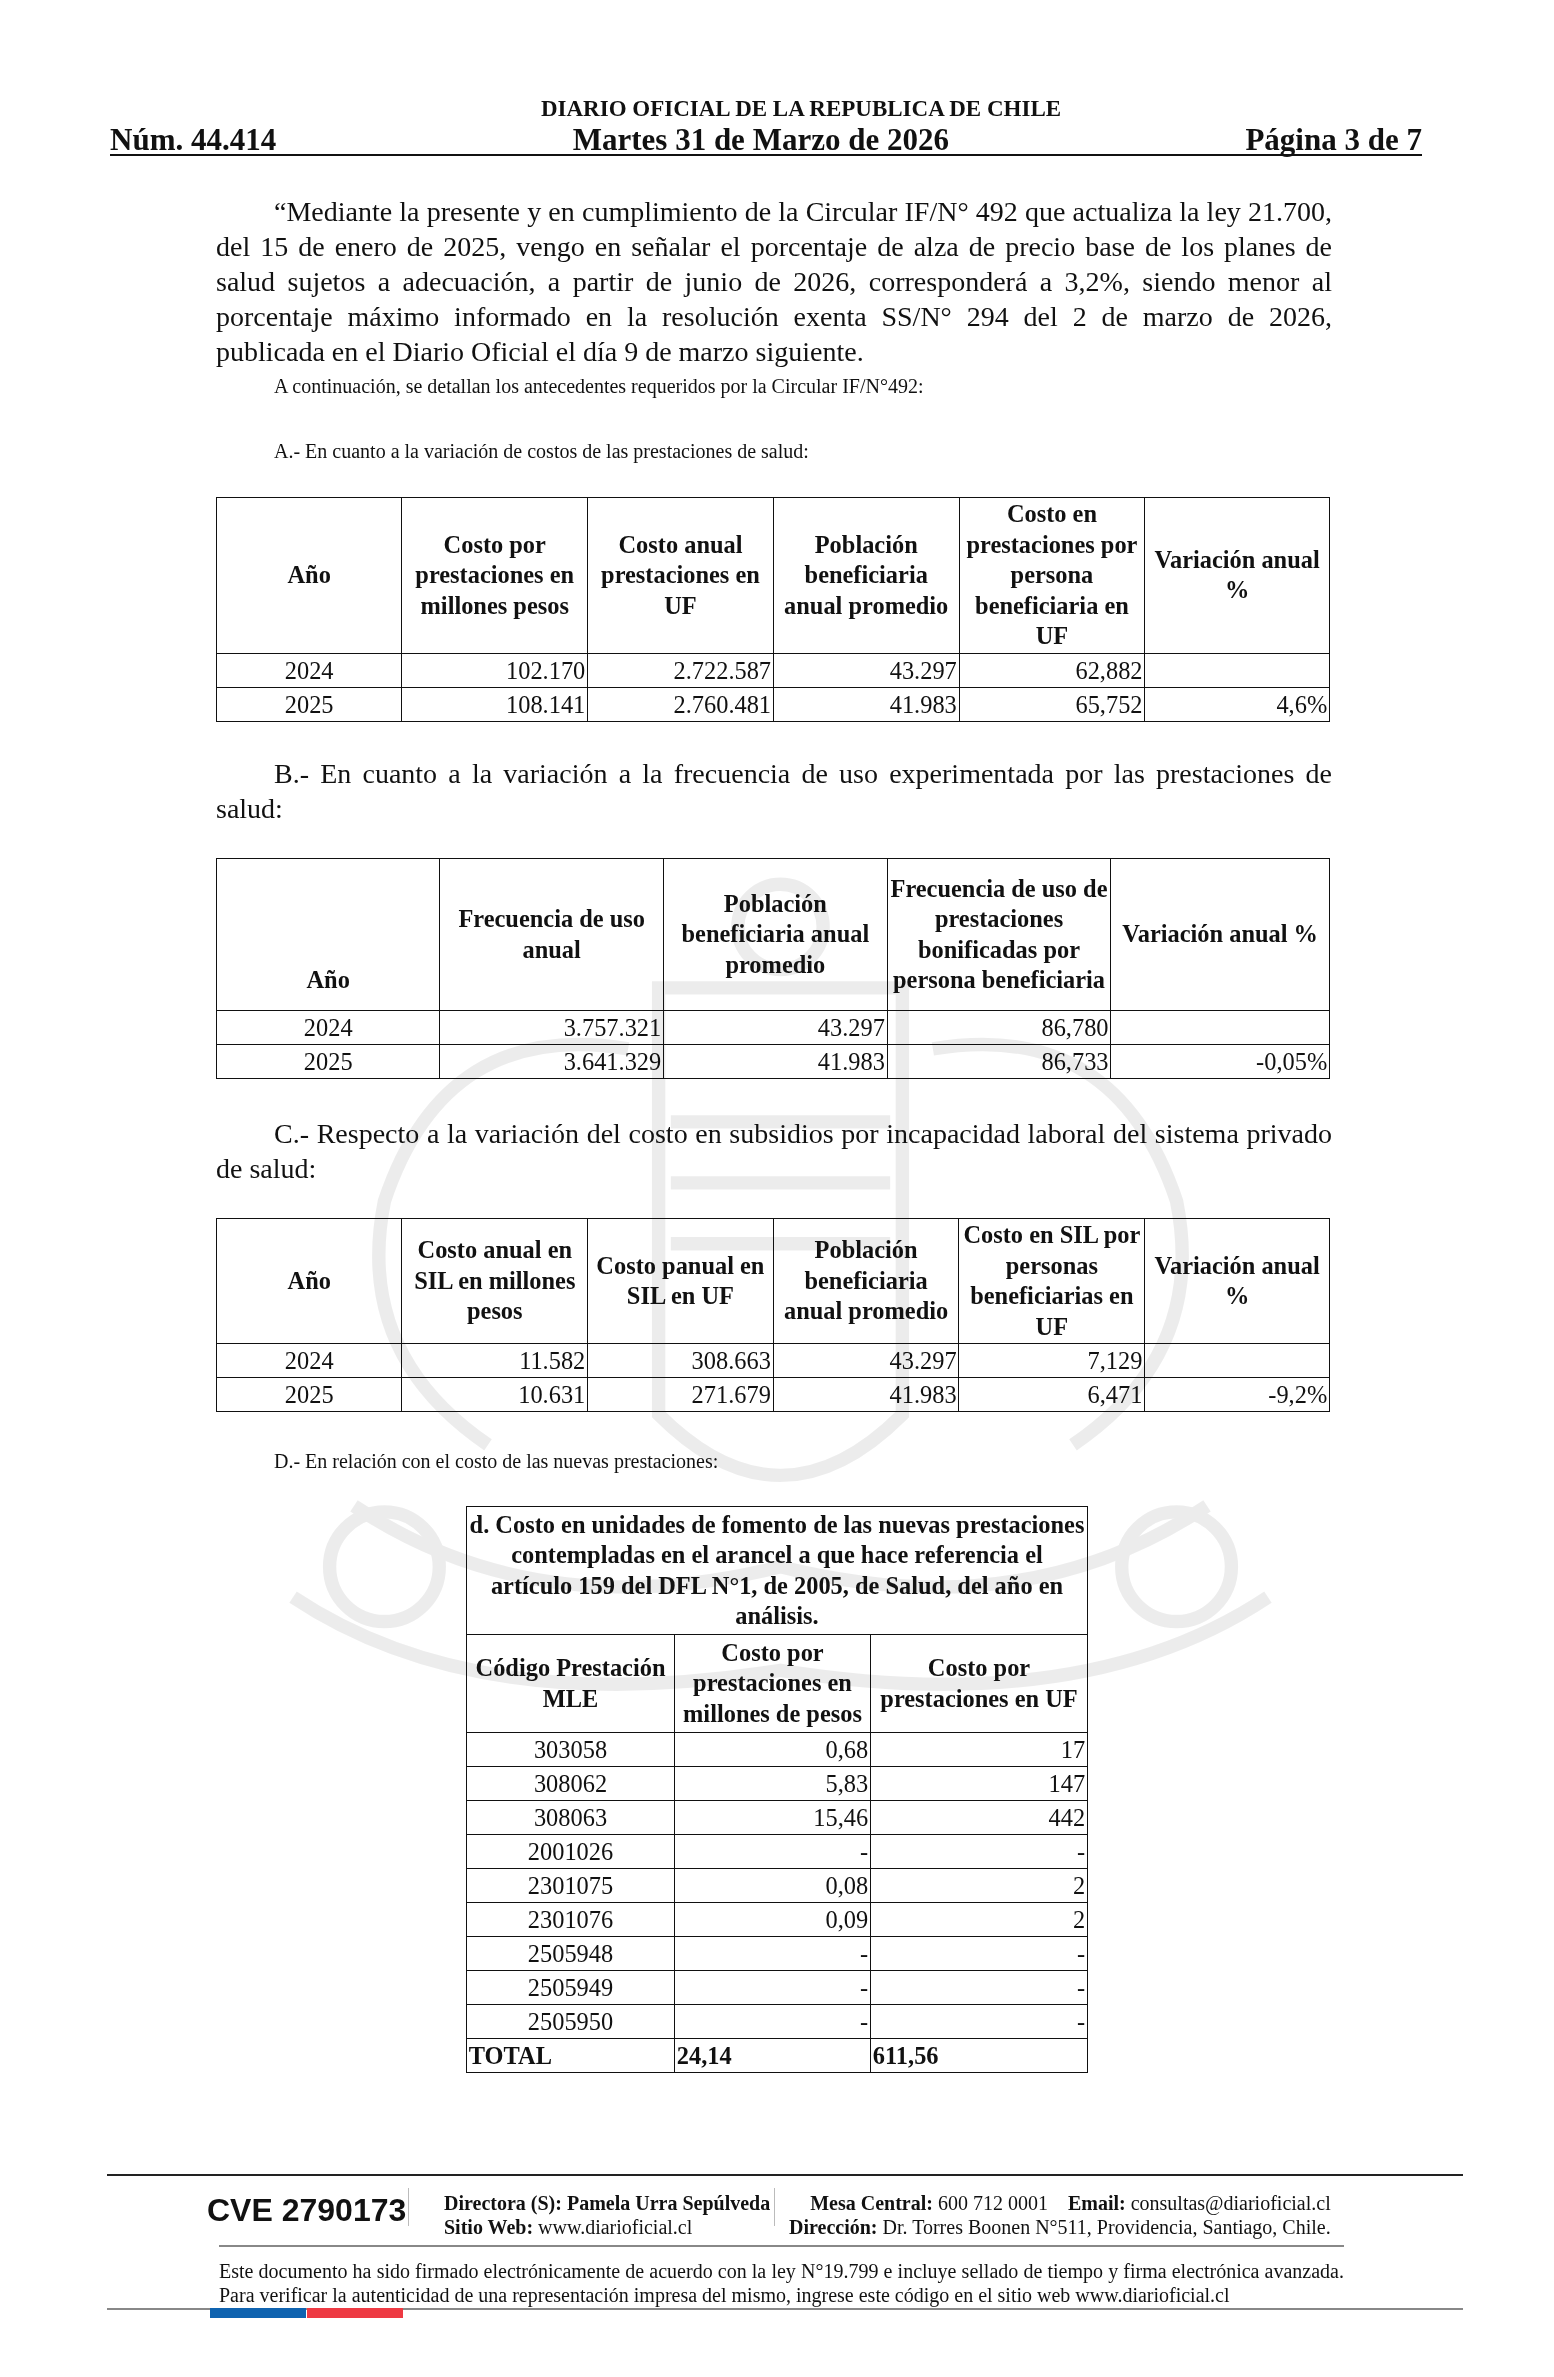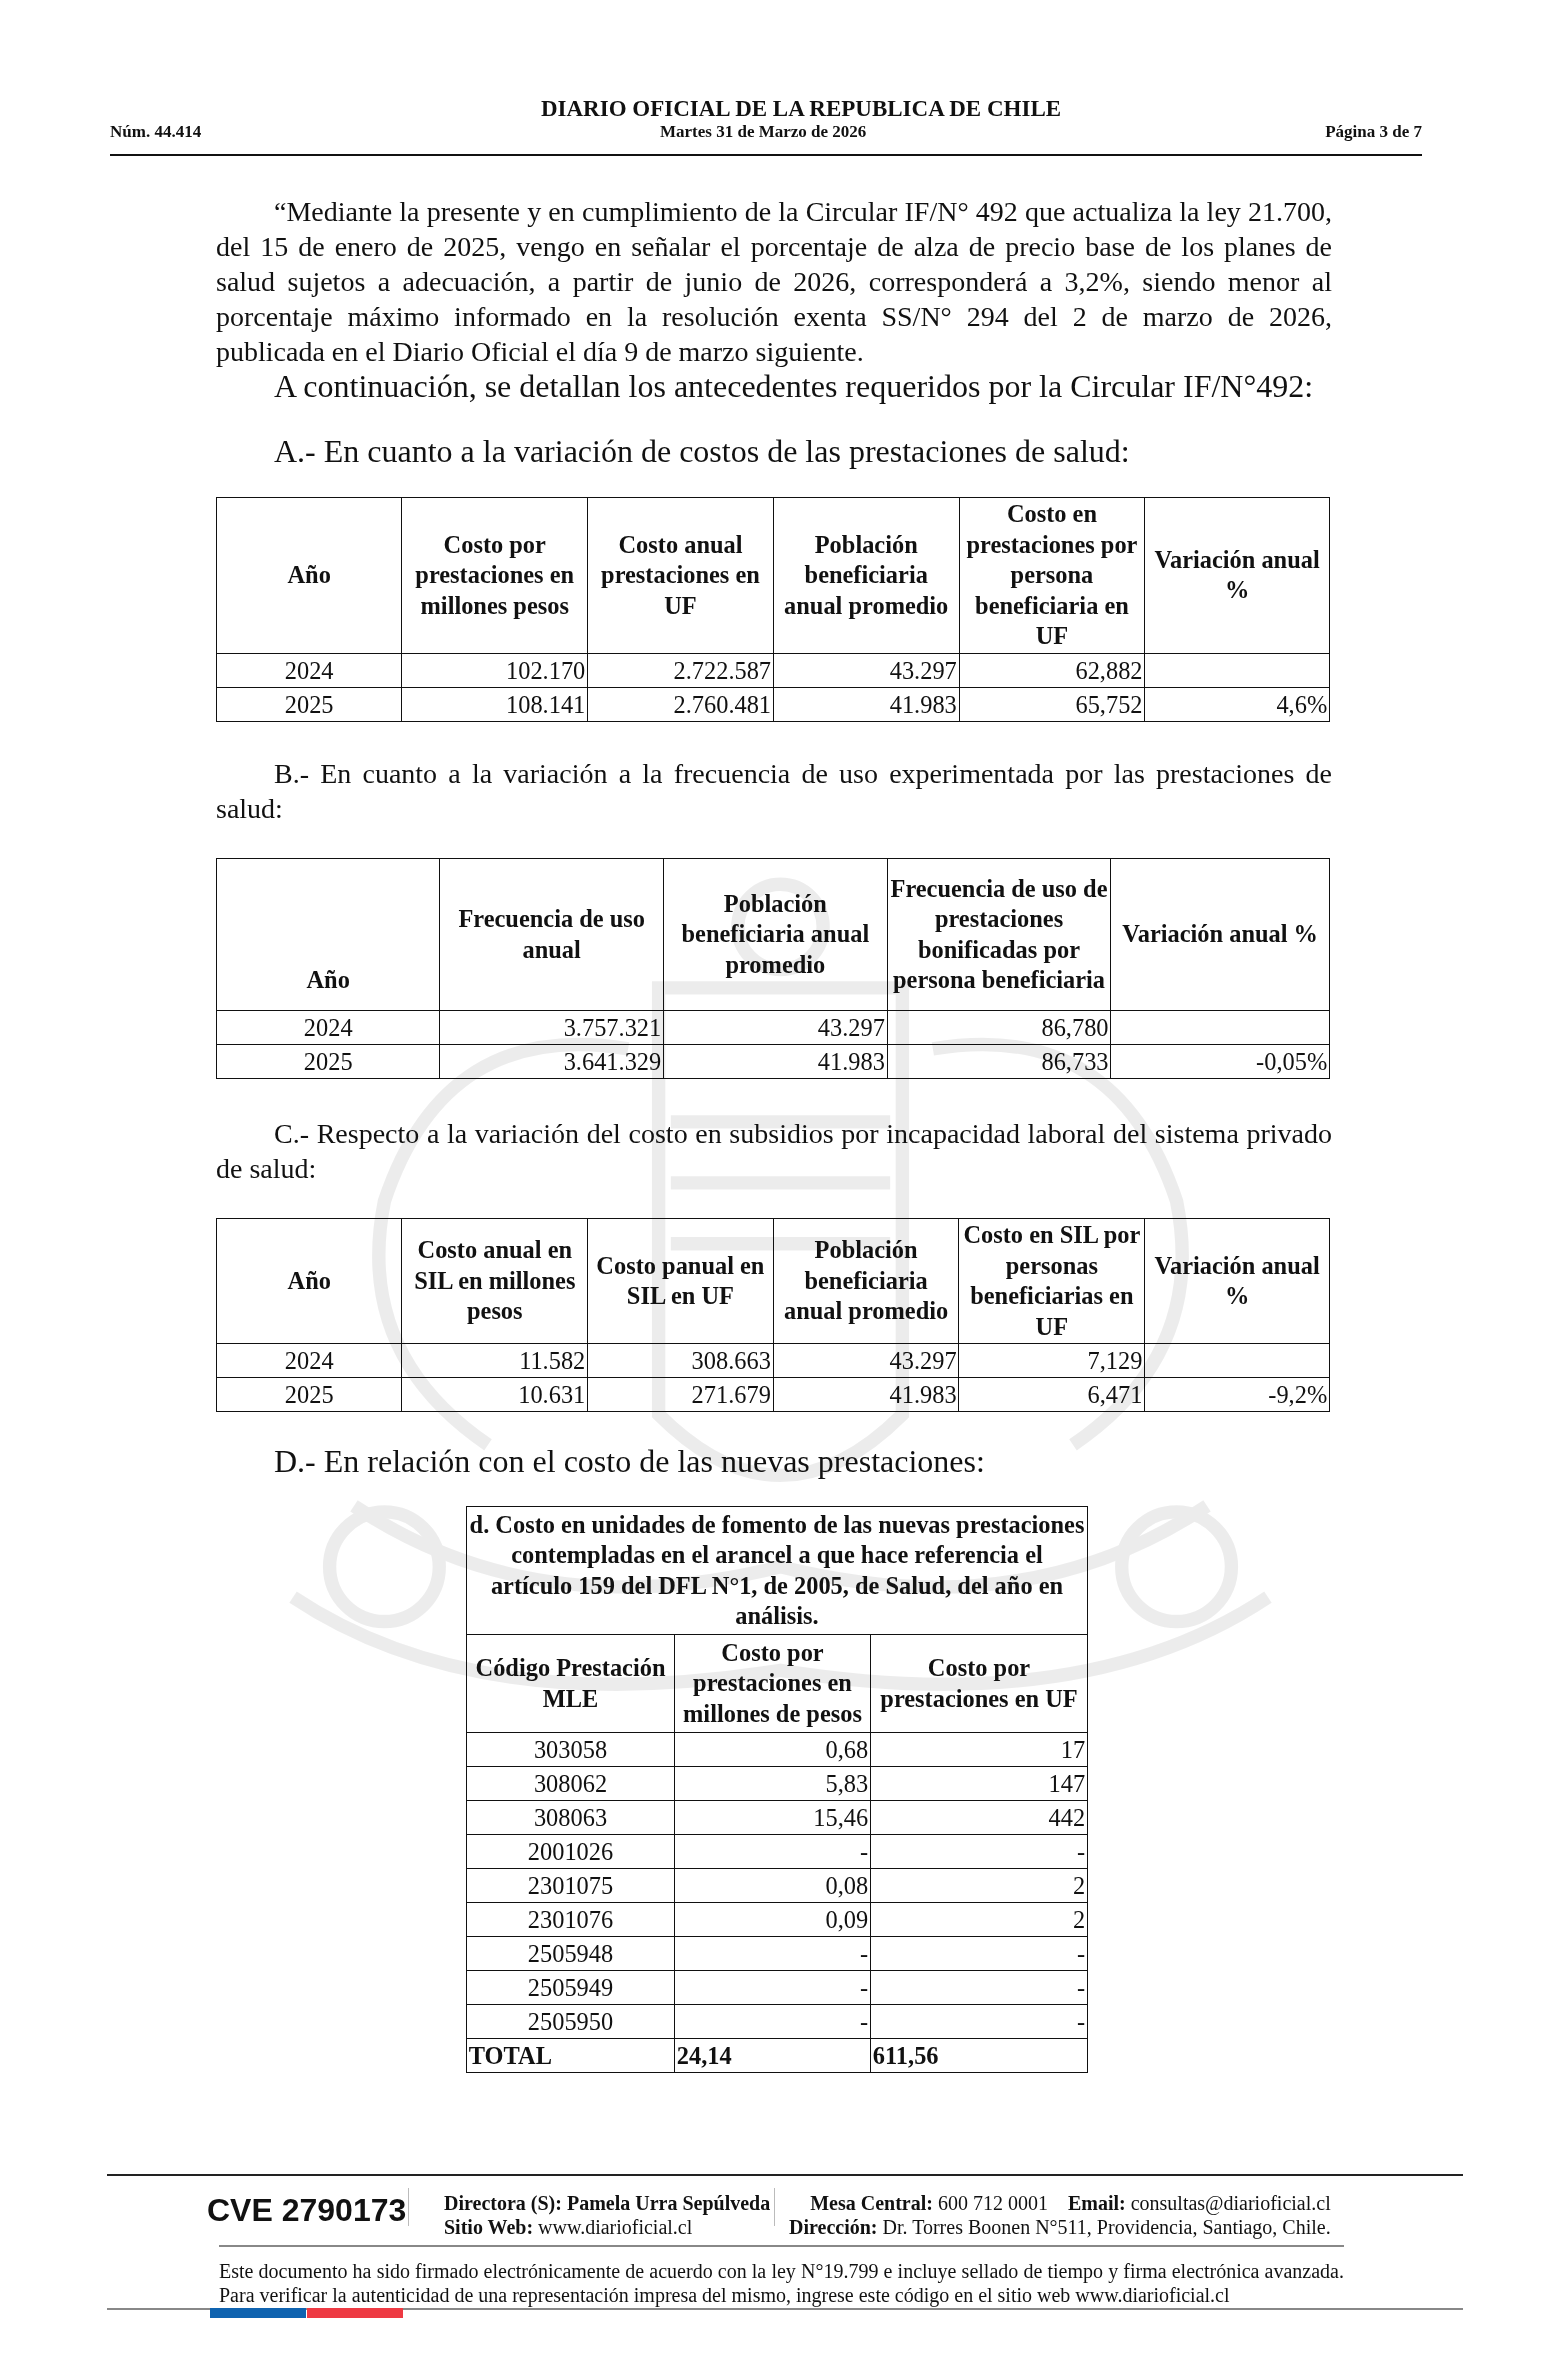--- a/index.html
+++ b/index.html
@@ -17,32 +17,32 @@
     opacity: 0.07;
     pointer-events: none;
   }
   
   .hdr-title {
     position: absolute; top: 96px; left: 0; width: 1554px;
     text-align: center; font-weight: bold; font-size: 23px; margin-left: 24px;
   }
   .hdr-row {
     position: absolute; top: 122px; left: 110px; width: 1312px;
-    display: flex; justify-content: space-between; font-weight: bold; font-size: 17px;
+    display: flex; justify-content: space-between; font-weight: bold; font-size: 31px;
   }
   .hdr-rule {
     position: absolute; top: 154px; left: 110px; width: 1312px; height: 2.4px; background: #111;
   }
   
   .para {
     position: absolute; left: 216px; width: 1116px;
     font-size: 28px; line-height: 35px; text-align: justify;
   }
   .para .indent { display: inline-block; width: 58px; }
-  .line { position: absolute; left: 274px; font-size: 32px; line-height: 35px; }
+  .line { position: absolute; left: 274px; font-size: 20px; line-height: 35px; }
   
   table.t {
     position: absolute; border-collapse: collapse; font-size: 24.4px;
     background: transparent;
   }
   table.t th, table.t td { border: 1.8px solid #111; }
   table.t th {
     font-weight: bold; text-align: center; vertical-align: middle;
     line-height: 30.5px; padding: 1.2px 2.4px; margin-top: 36px;
   }

